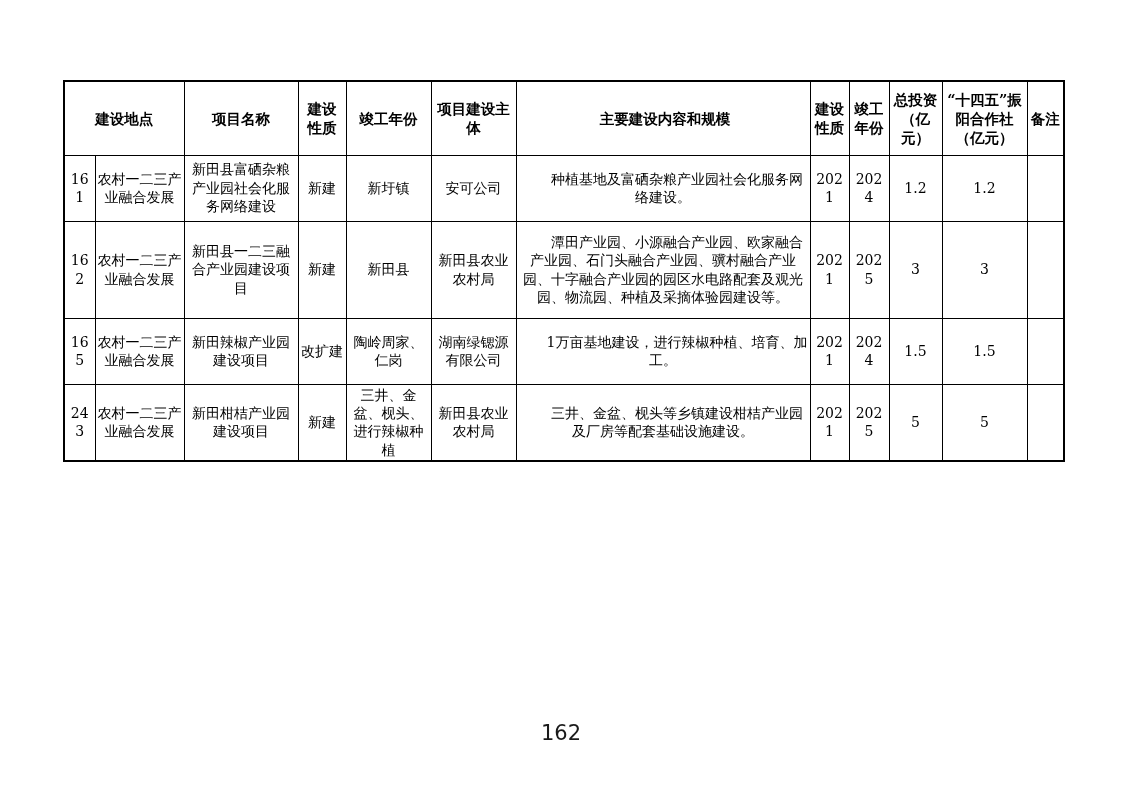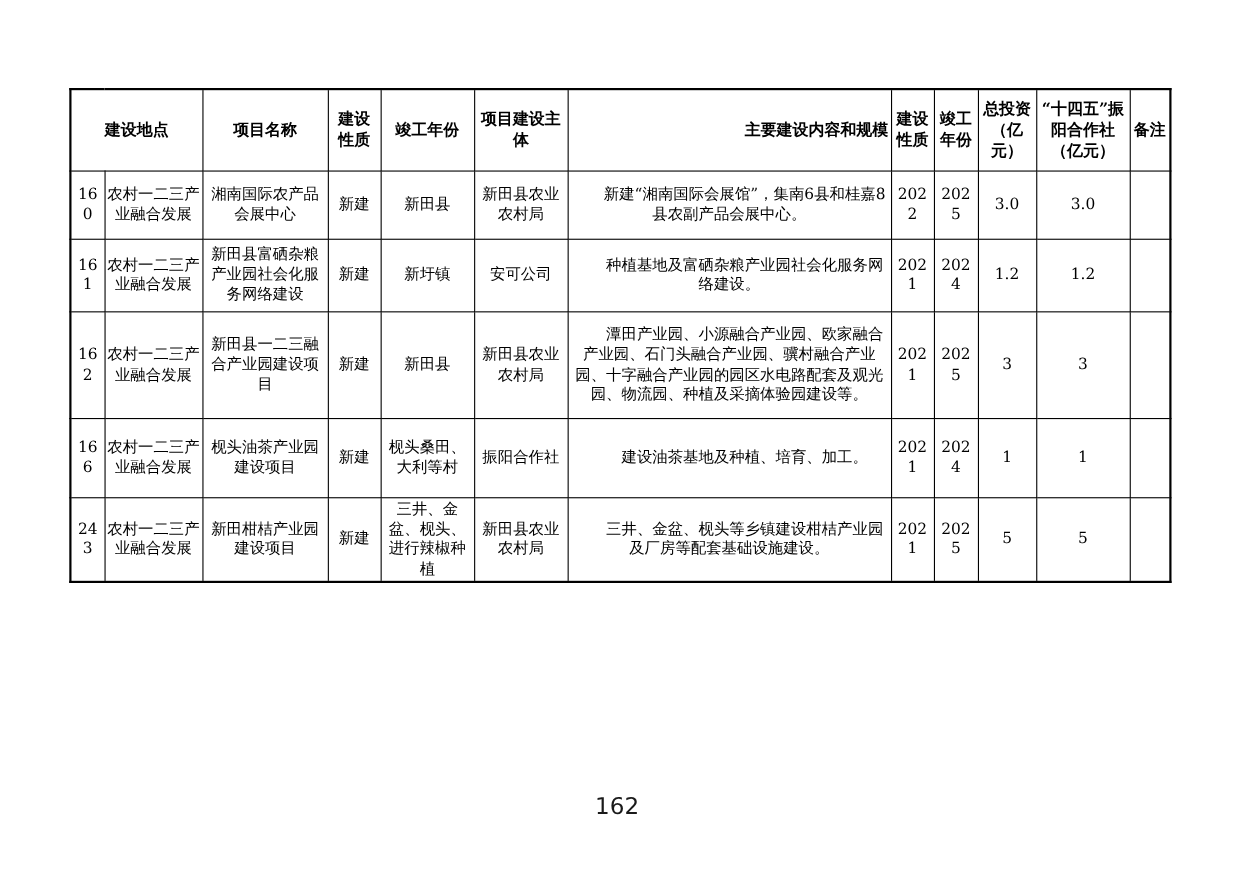--- a/index.html
+++ b/index.html
@@ -35,21 +35,21 @@
     padding: 1px 2px;
     word-break: break-all;
     overflow: hidden;
   }
   table.proj th {
     font-weight: bold;
     font-size: 14.5px;
     padding: 1px 2px;
   }
   table.proj th.content-h {
-    text-align: right;
+    text-align: center;
     padding-left: 6px;
   }
   td.content-cell {
     text-align: justify;
     padding: 2px 5px;
   }
   td.content-cell .para {
     text-indent: 2em;
   }
   .page-num {
@@ -92,36 +92,20 @@
       <th>竣工年份</th>
       <th>项目建设主体</th>
       <th class="content-h">主要建设内容和规模</th>
       <th>建设性质</th>
       <th>竣工年份</th>
       <th>总投资（亿元）</th>
       <th>“十四五”振阳合作社（亿元）</th>
       <th>备注</th>
     </tr>
 
-    <tr style="height:62px">
-      <td>160</td>
-      <td>农村一二三产业融合发展</td>
-      <td>湘南国际农产品会展中心</td>
-      <td>新建</td>
-      <td>新田县</td>
-      <td>新田县农业农村局</td>
-      <td class="content-cell">
-            <div class="para">新建“湘南国际会展馆”，集南6县和桂嘉8县农副产品会展中心。</div>
-          </td>
-      <td>2022</td>
-      <td>2025</td>
-      <td>3.0</td>
-      <td>3.0</td>
-      <td></td>
-    </tr>
 
     <tr style="height:66px">
       <td>161</td>
       <td>农村一二三产业融合发展</td>
       <td>新田县富硒杂粮产业园社会化服务网络建设</td>
       <td>新建</td>
       <td>新圩镇</td>
       <td>安可公司</td>
       <td class="content-cell">
             <div class="para">种植基地及富硒杂粮产业园社会化服务网络建设。</div>
@@ -145,37 +129,37 @@
           </td>
       <td>2021</td>
       <td>2025</td>
       <td>3</td>
       <td>3</td>
       <td></td>
     </tr>
 
 
 
-
-    <tr style="height:72px">
-      <td>166</td>
+    <tr style="height:66px">
+      <td>165</td>
       <td>农村一二三产业融合发展</td>
-      <td>枧头油茶产业园建设项目</td>
-      <td>新建</td>
-      <td>枧头桑田、大利等村</td>
-      <td>振阳合作社</td>
+      <td>新田辣椒产业园建设项目</td>
+      <td>改扩建</td>
+      <td>陶岭周家、仁岗</td>
+      <td>湖南绿锶源有限公司</td>
       <td class="content-cell">
-            <div class="para">建设油茶基地及种植、培育、加工。</div>
+            <div class="para">1万亩基地建设，进行辣椒种植、培育、加工。</div>
           </td>
       <td>2021</td>
       <td>2024</td>
-      <td>1</td>
-      <td>1</td>
+      <td>1.5</td>
+      <td>1.5</td>
       <td></td>
     </tr>
+
 
     <tr style="height:67px">
       <td>243</td>
       <td>农村一二三产业融合发展</td>
       <td>新田柑桔产业园建设项目</td>
       <td>新建</td>
       <td>三井、金盆、枧头、进行辣椒种植</td>
       <td>新田县农业农村局</td>
       <td class="content-cell">
             <div class="para">三井、金盆、枧头等乡镇建设柑桔产业园及厂房等配套基础设施建设。</div>

